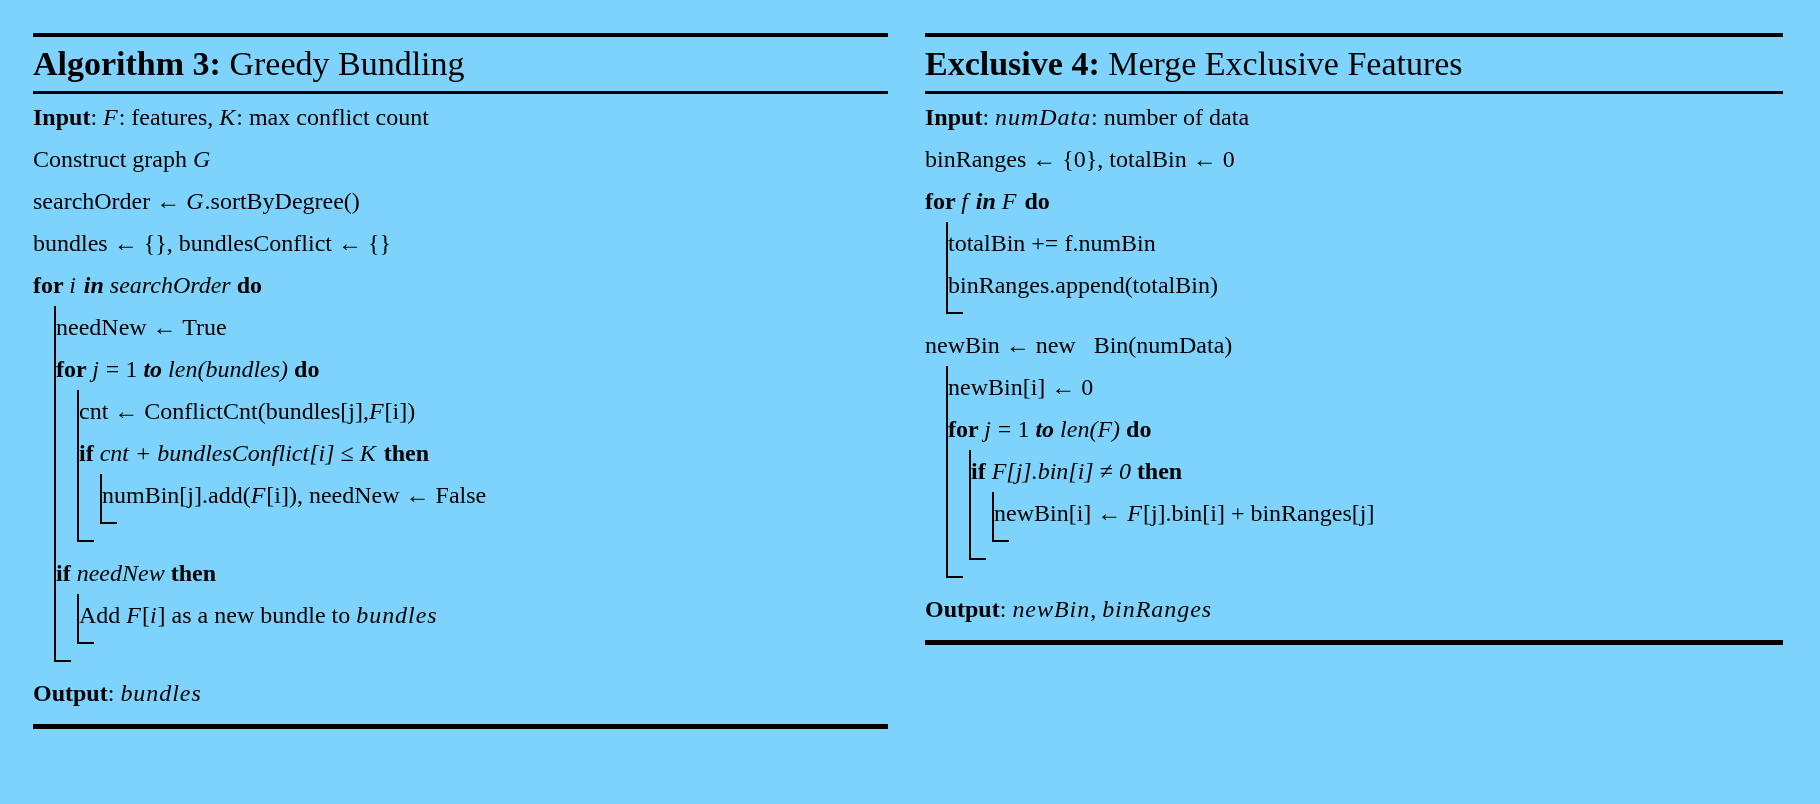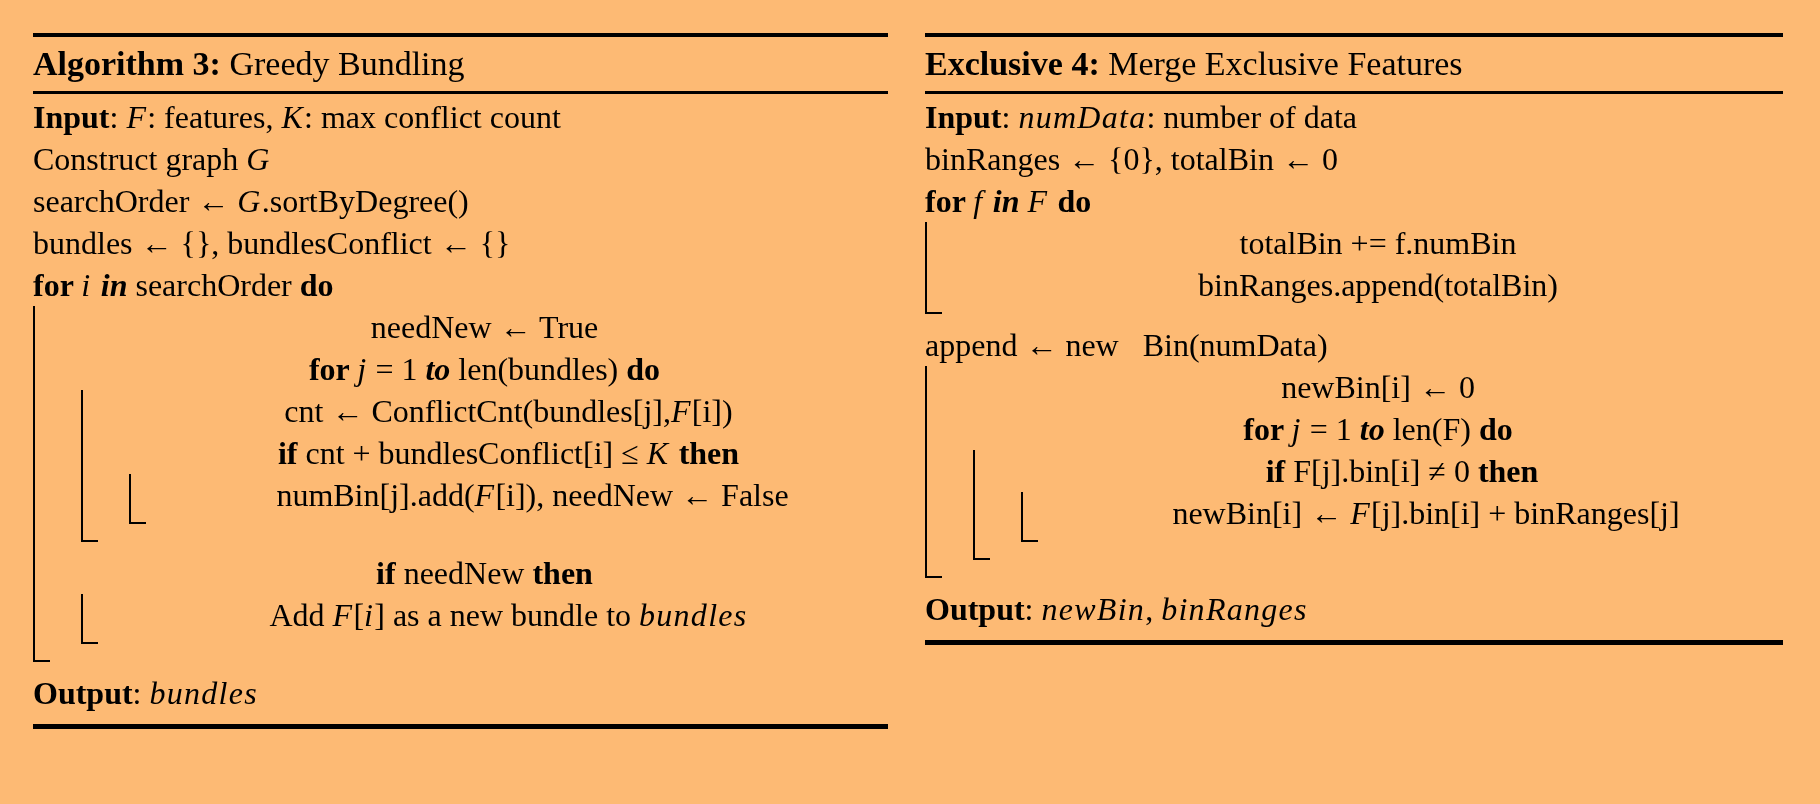--- a/index.html
+++ b/index.html
@@ -1,38 +1,38 @@
 <!DOCTYPE html>
 <html><head>
 <meta charset="utf-8">
 <style>
   html,body{margin:0;padding:0;}
   body{background:#ffffff;}
-  .page{position:relative;width:1820px;height:804px;background:#fdba74;overflow:hidden;
+  .page{position:relative;width:1820px;height:804px;background:#7dd3fc;overflow:hidden;
         font-family:"Liberation Serif","DejaVu Serif",serif;color:#000;}
   .algo{position:absolute;top:33px;}
   .algo-left{left:33px;width:855px;}
   .algo-right{left:925px;width:858px;}
   .rule{background:#000;width:100%;}
   .rule-top{height:4px;}
   .rule-mid{height:3px;}
   .rule-bottom{height:5px;}
   .caption{font-size:34px;line-height:38px;padding:8px 0 8px 0;white-space:pre-wrap;}
   .caption .lbl{font-weight:bold;}
-  .body{font-size:32px;line-height:42px;padding:2px 0 10px 0;}
+  .body{font-size:24px;line-height:42px;padding:2px 0 10px 0;}
   .line{white-space:pre-wrap;}
   
   .r{font-style:normal;font-weight:normal;}
   .b{font-weight:bold;}
-  .i{}
+  .i{font-style:italic;}
   .bi{font-weight:bold;font-style:italic;}
   .m{font-style:italic;letter-spacing:0.04em;}
   
-  .block{position:relative;padding-left:46px;border-left:2px solid #000;
-         padding-bottom:8px;margin-bottom:10px;text-align:center;}
+  .block{position:relative;margin-left:21px;border-left:2px solid #000;
+         padding-bottom:8px;margin-bottom:10px;}
   .block::after{content:'';position:absolute;left:-2px;bottom:0;width:17px;height:2px;background:#000;}
 </style>
 </head>
 <body>
 
 <div class="page">
 
   <section class="algo algo-left">
     <div class="rule rule-top"></div>
     <div class="caption"><span class="lbl">Algorithm 3:</span><span> Greedy Bundling</span></div>
@@ -68,21 +68,21 @@
     <div class="caption"><span class="lbl">Exclusive 4:</span><span> Merge Exclusive Features</span></div>
     <div class="rule rule-mid"></div>
     <div class="body">
         <div class="line"><span class="b">Input</span><span class="r">: </span><span class="m">numData</span><span class="r">: number of data</span></div>
         <div class="line"><span class="r">binRanges ← {0}, totalBin ← 0</span></div>
         <div class="line"><span class="b">for </span><span class="m">f </span><span class="bi">in </span><span class="m">F </span><span class="b">do</span></div>
         <div class="block">
           <div class="line"><span class="r">totalBin += f.numBin</span></div>
           <div class="line"><span class="r">binRanges.append(totalBin)</span></div>
         </div>
-        <div class="line"><span class="r">append ← new   Bin(numData)</span></div>
+        <div class="line"><span class="r">newBin ← new   Bin(numData)</span></div>
         <div class="block">
           <div class="line"><span class="r">newBin[i] ← 0</span></div>
           <div class="line"><span class="b">for </span><span class="m">j</span><span class="r"> = 1 </span><span class="bi">to </span><span class="i">len(F) </span><span class="b">do</span></div>
           <div class="block">
             <div class="line"><span class="b">if </span><span class="i">F[j].bin[i] </span><span class="r">≠ </span><span class="i">0 </span><span class="b">then</span></div>
             <div class="block">
               <div class="line"><span class="r">newBin[i] ← </span><span class="m">F</span><span class="r">[j].bin[i] + binRanges[j]</span></div>
             </div>
           </div>
         </div>

